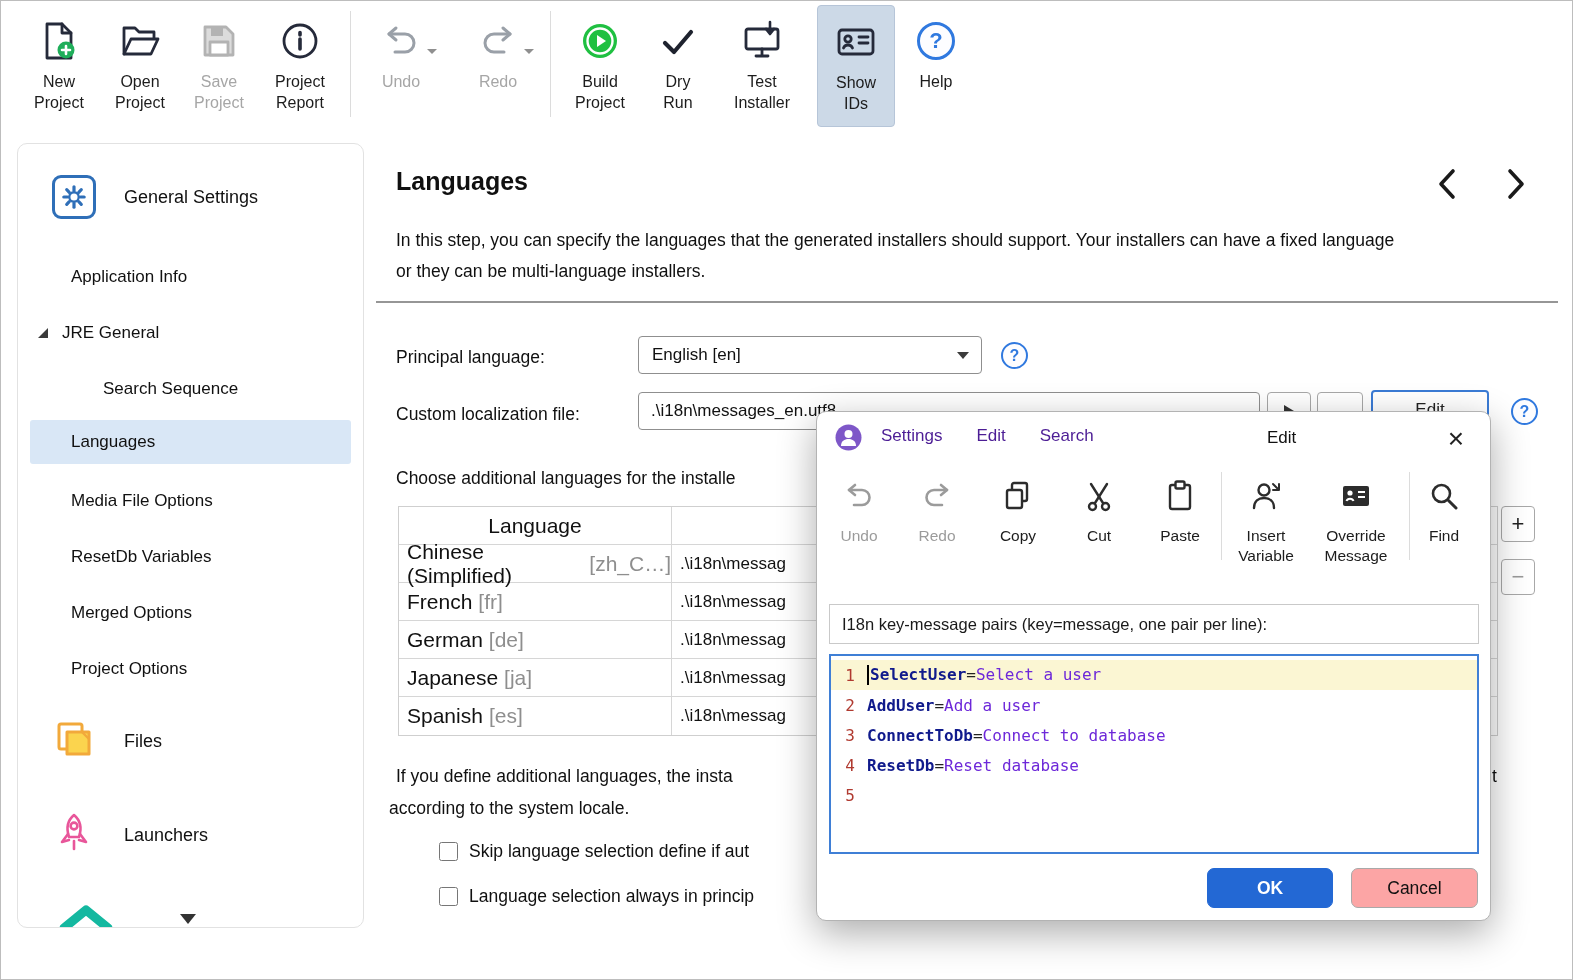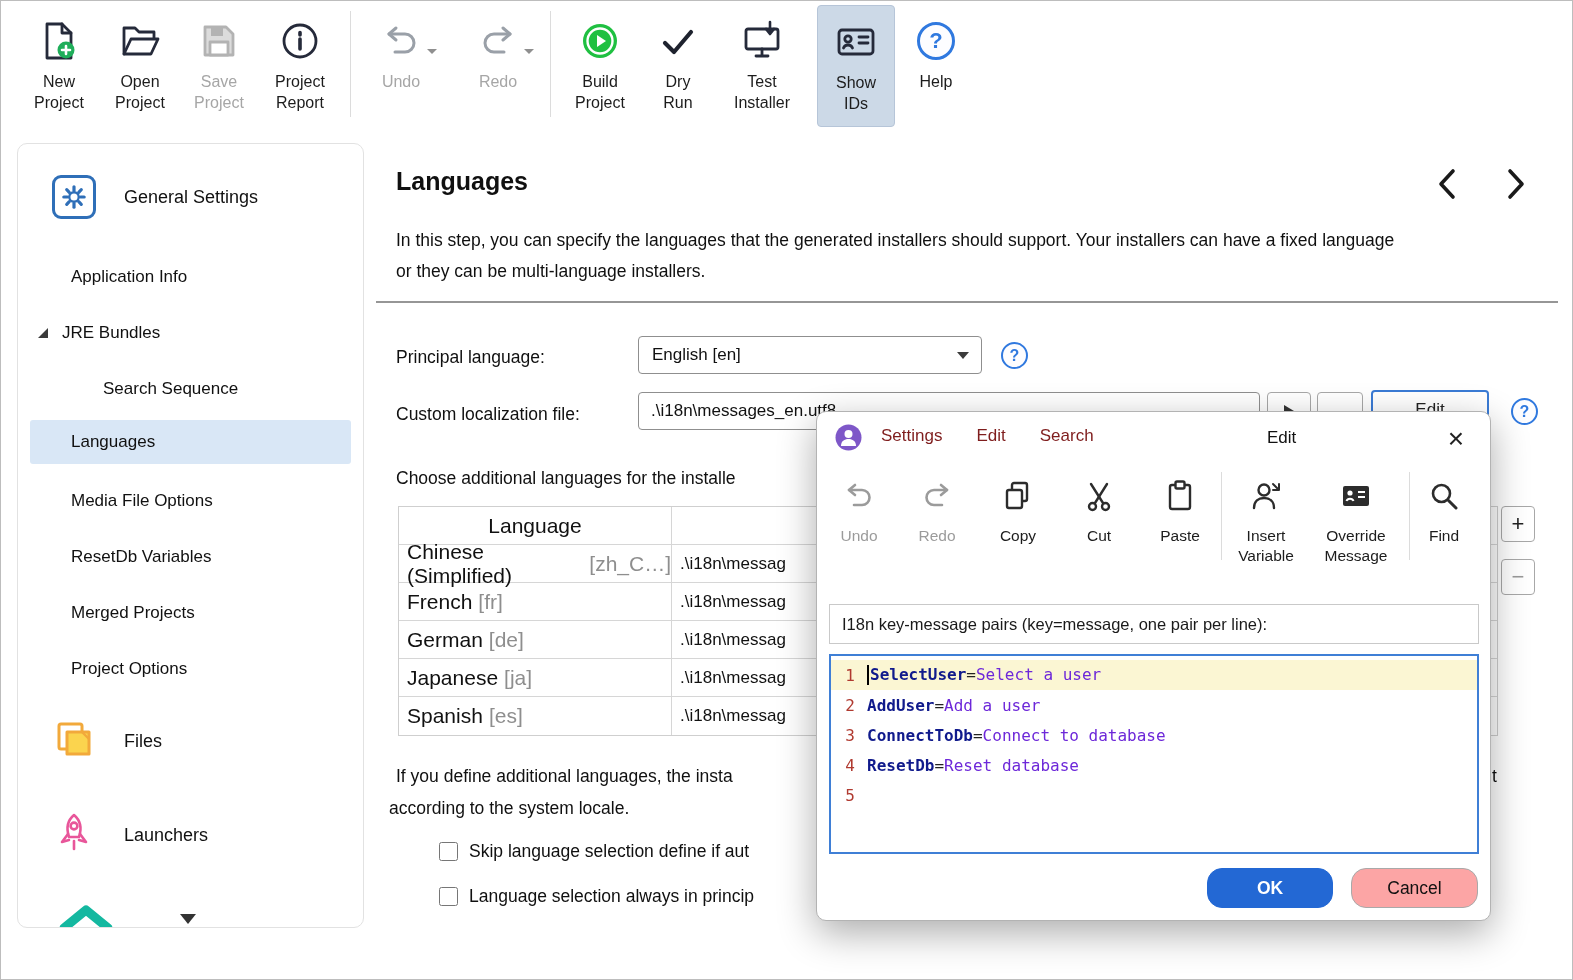--- a/index.html
+++ b/index.html
@@ -56,38 +56,38 @@
   .lt-c2{flex:1;display:flex;align-items:center;padding-left:8px;font-size:17px;}
   .lt-head .lt-c1{justify-content:center;padding-left:0;}
   .code{color:#8e8e8e;}
   .cb{width:19px;height:19px;margin:0;}
   .cb-row{position:absolute;display:flex;align-items:center;gap:11px;font-size:17.5px;color:#101010;}
 
   
   .dialog{position:absolute;left:815px;top:410px;width:675px;height:510px;background:#fff;
           border:1px solid #b3b3b3;border-radius:10px;box-shadow:0 12px 38px rgba(0,0,0,.33);
           z-index:100;box-sizing:border-box;}
-  .dlg-menu{font-size:17px;color:#7f1d1d;padding:4px 6px;cursor:default;}
+  .dlg-menu{font-size:17px;color:#4c1d95;padding:4px 6px;cursor:default;}
   .dt-item{position:absolute;display:flex;flex-direction:column;align-items:center;}
   .dt-icon{height:44px;display:flex;align-items:center;justify-content:center;}
   .dt-lbl{font-size:15.5px;line-height:20px;color:#1c1c1c;text-align:center;margin-top:8px;}
   .dt-sep{position:absolute;top:66px;height:88px;width:1px;background:#dcdcdc;}
   .dlg-label-box{position:absolute;left:12px;top:192px;width:650px;height:40px;border:1px solid #c9c9c9;
                  display:flex;align-items:center;padding-left:12px;box-sizing:border-box;font-size:16.5px;color:#1a1a1a;}
   .editor{position:absolute;left:12px;top:242px;width:650px;height:200px;border:2px solid #3f7fd6;
           background:#fff;box-sizing:border-box;overflow:hidden;}
   .ed-line{display:flex;align-items:center;height:30px;font-family:"DejaVu Sans Mono",monospace;font-size:16px;}
   .ed-num{width:18px;text-align:right;color:#b03a30;margin-left:6px;flex:none;}
   .ed-text{margin-left:12px;white-space:pre;}
   .ed-key{font-weight:bold;color:#101a8c;}
   .ed-sep{color:#222;}
   .ed-val{color:#6d28d9;}
   .cur{background:#fbf6d3;}
   .caret{display:inline-block;width:2px;height:20px;background:#000;vertical-align:middle;margin-right:1px;}
-  .dlg-btn{position:absolute;display:flex;align-items:center;justify-content:center;border-radius:15px;
+  .dlg-btn{position:absolute;display:flex;align-items:center;justify-content:center;border-radius:7px;
            font-size:17.5px;box-sizing:border-box;cursor:default;}
   .ok{background:#2368d4;color:#fff;font-weight:600;border:1px solid #2368d4;}
   .cancel{background:#fca5a5;color:#111;border:1.5px solid #a9a9a9;}
   .close-x{position:absolute;left:620px;top:8px;width:38px;height:38px;display:flex;align-items:center;
            justify-content:center;font-size:28px;color:#222;}
 </style>
 </head>
 <body>
 
 <div id="app">
@@ -264,41 +264,41 @@
       </div>
       <span style="margin-left:28px">General Settings</span>
     </div>
 
     <div class="sb-row" style="left:0;top:116px;width:345px;height:34px">
       <span style="margin-left:53px">Application Info</span>
     </div>
 
     <div class="sb-row" style="left:0;top:172px;width:345px;height:34px">
       <div class="tri-exp" style="margin-left:20px"></div>
-      <span style="margin-left:14px">JRE Bundles</span>
+      <span style="margin-left:14px">JRE General</span>
     </div>
 
     <div class="sb-row" style="left:0;top:228px;width:345px;height:34px">
       <span style="margin-left:85px">Search Sequence</span>
     </div>
 
     <div class="sb-row sel" style="left:12px;top:276px;width:321px;height:44px">
       <span style="margin-left:41px">Languages</span>
     </div>
 
     <div class="sb-row" style="left:0;top:340px;width:345px;height:34px">
       <span style="margin-left:53px">Media File Options</span>
     </div>
 
     <div class="sb-row" style="left:0;top:396px;width:345px;height:34px">
       <span style="margin-left:53px">ResetDb Variables</span>
     </div>
 
     <div class="sb-row" style="left:0;top:452px;width:345px;height:34px">
-      <span style="margin-left:53px">Merged Projects</span>
+      <span style="margin-left:53px">Merged Options</span>
     </div>
 
     <div class="sb-row" style="left:0;top:508px;width:345px;height:34px">
       <span style="margin-left:53px">Project Options</span>
     </div>
 
     <div class="sb-row sb-head" style="left:0;top:572px;width:345px;height:50px">
       <div style="margin-left:34px">
         <svg width="44" height="44" viewBox="0 0 44 44" fill="none" stroke="#f2a93b" stroke-width="3" stroke-linejoin="round">
           <rect x="7" y="7" width="23" height="25" rx="2" fill="#fff"></rect>

